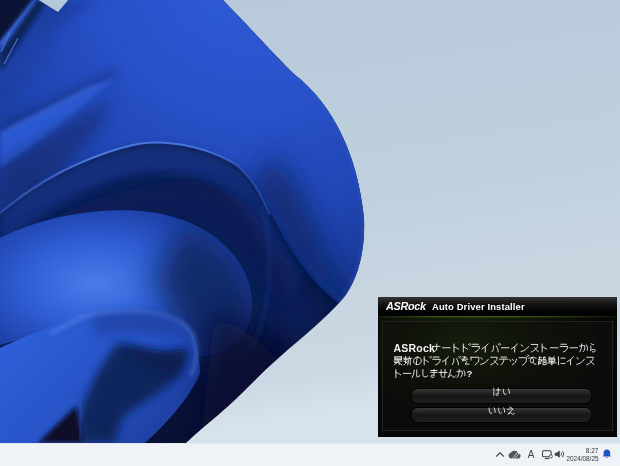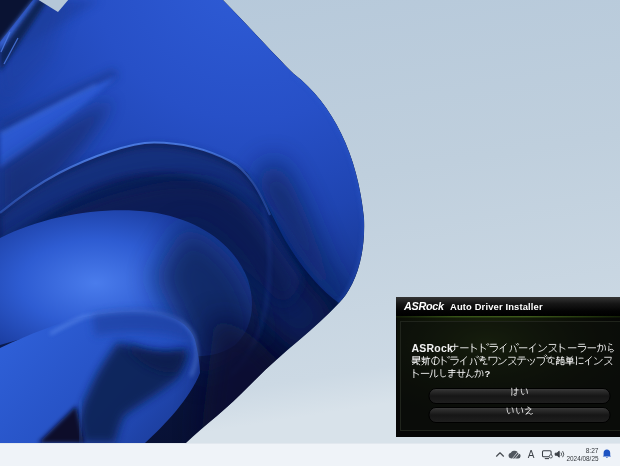--- a/index.html
+++ b/index.html
@@ -1,18 +1,18 @@
 <!DOCTYPE html>
 <html><head>
 <meta charset="utf-8">
 <style>
 html,body{margin:0;padding:0;width:620px;height:466px;overflow:hidden;background:#c0d0de;font-family:"Liberation Sans",sans-serif;}
 #wall{position:absolute;left:0;top:0;}
 #taskbar{position:absolute;left:0;top:443px;width:620px;height:23px;background:#eff3f8;border-top:1px solid #e2e8ef;box-sizing:border-box;}
-#dlg{position:absolute;left:396px;top:297px;width:220px;height:140px;border-radius:30px;}
+#dlg{position:absolute;left:378px;top:297px;width:220px;height:140px;border-radius:30px;}
 </style>
 </head>
 <body>
 <svg id="wall" width="620" height="443" viewBox="0 0 620 443">
 <defs>
 <linearGradient id="sky" x1="0" y1="0" x2="0.22" y2="1">
  <stop offset="0" stop-color="#b5c8da"></stop>
  <stop offset="0.5" stop-color="#bfcfdd"></stop>
  <stop offset="0.92" stop-color="#ccd9e4"></stop>
  <stop offset="1" stop-color="#d8e2ea"></stop>

